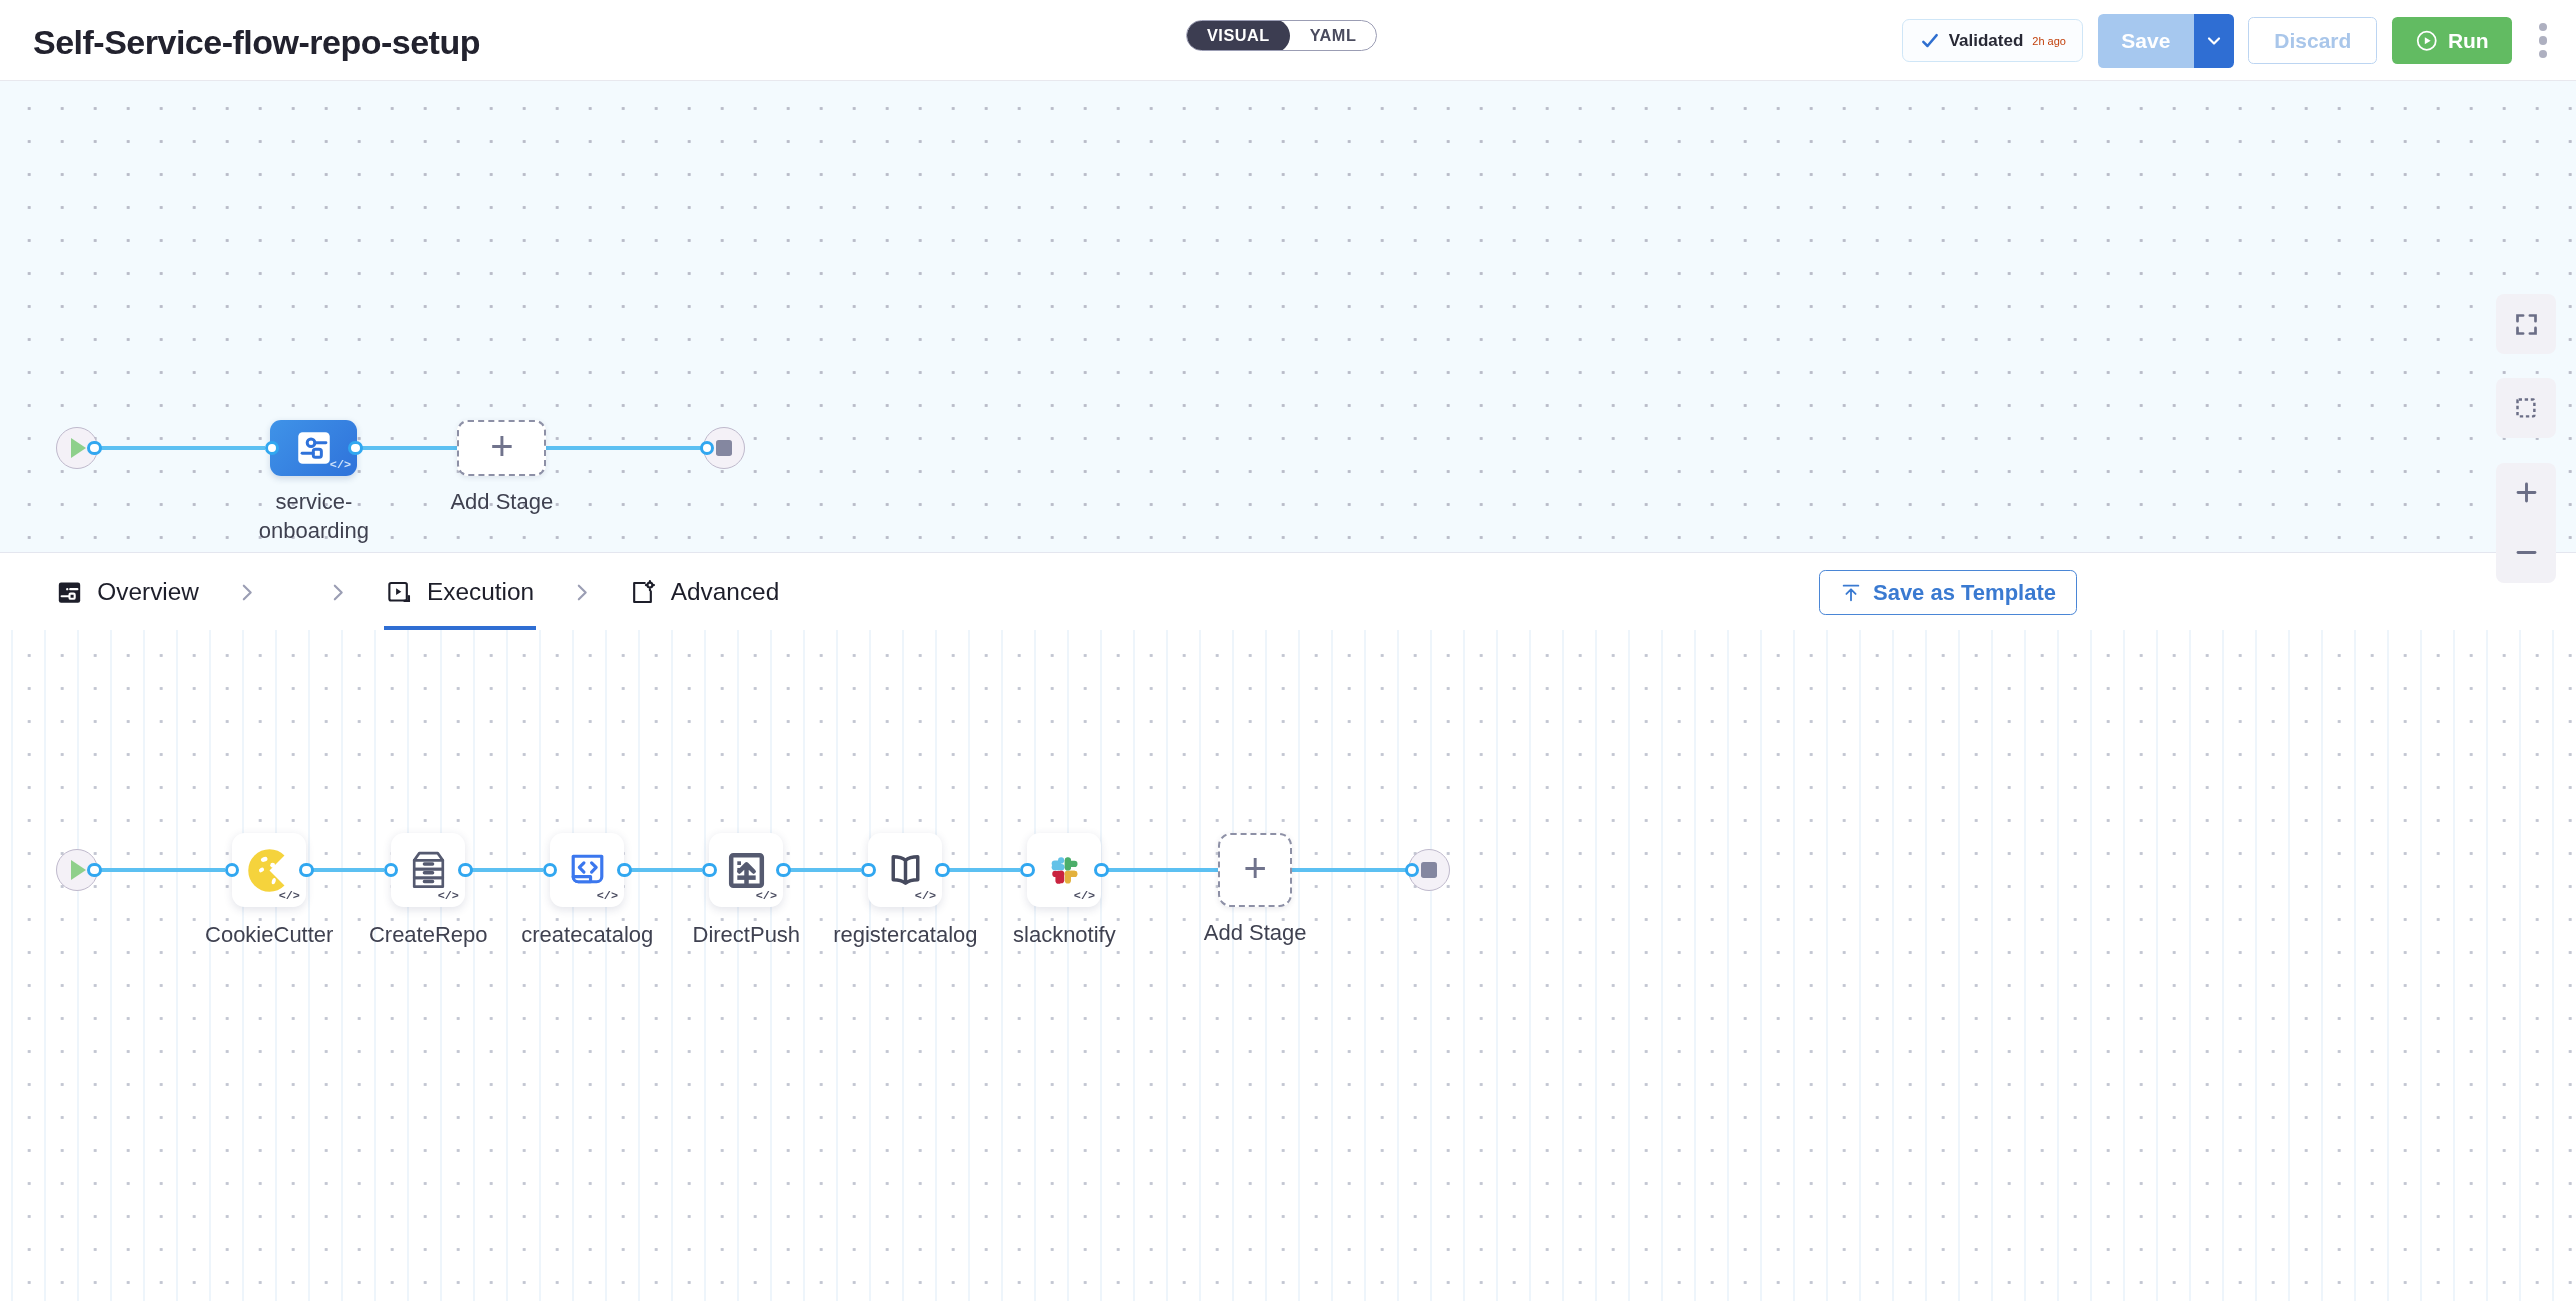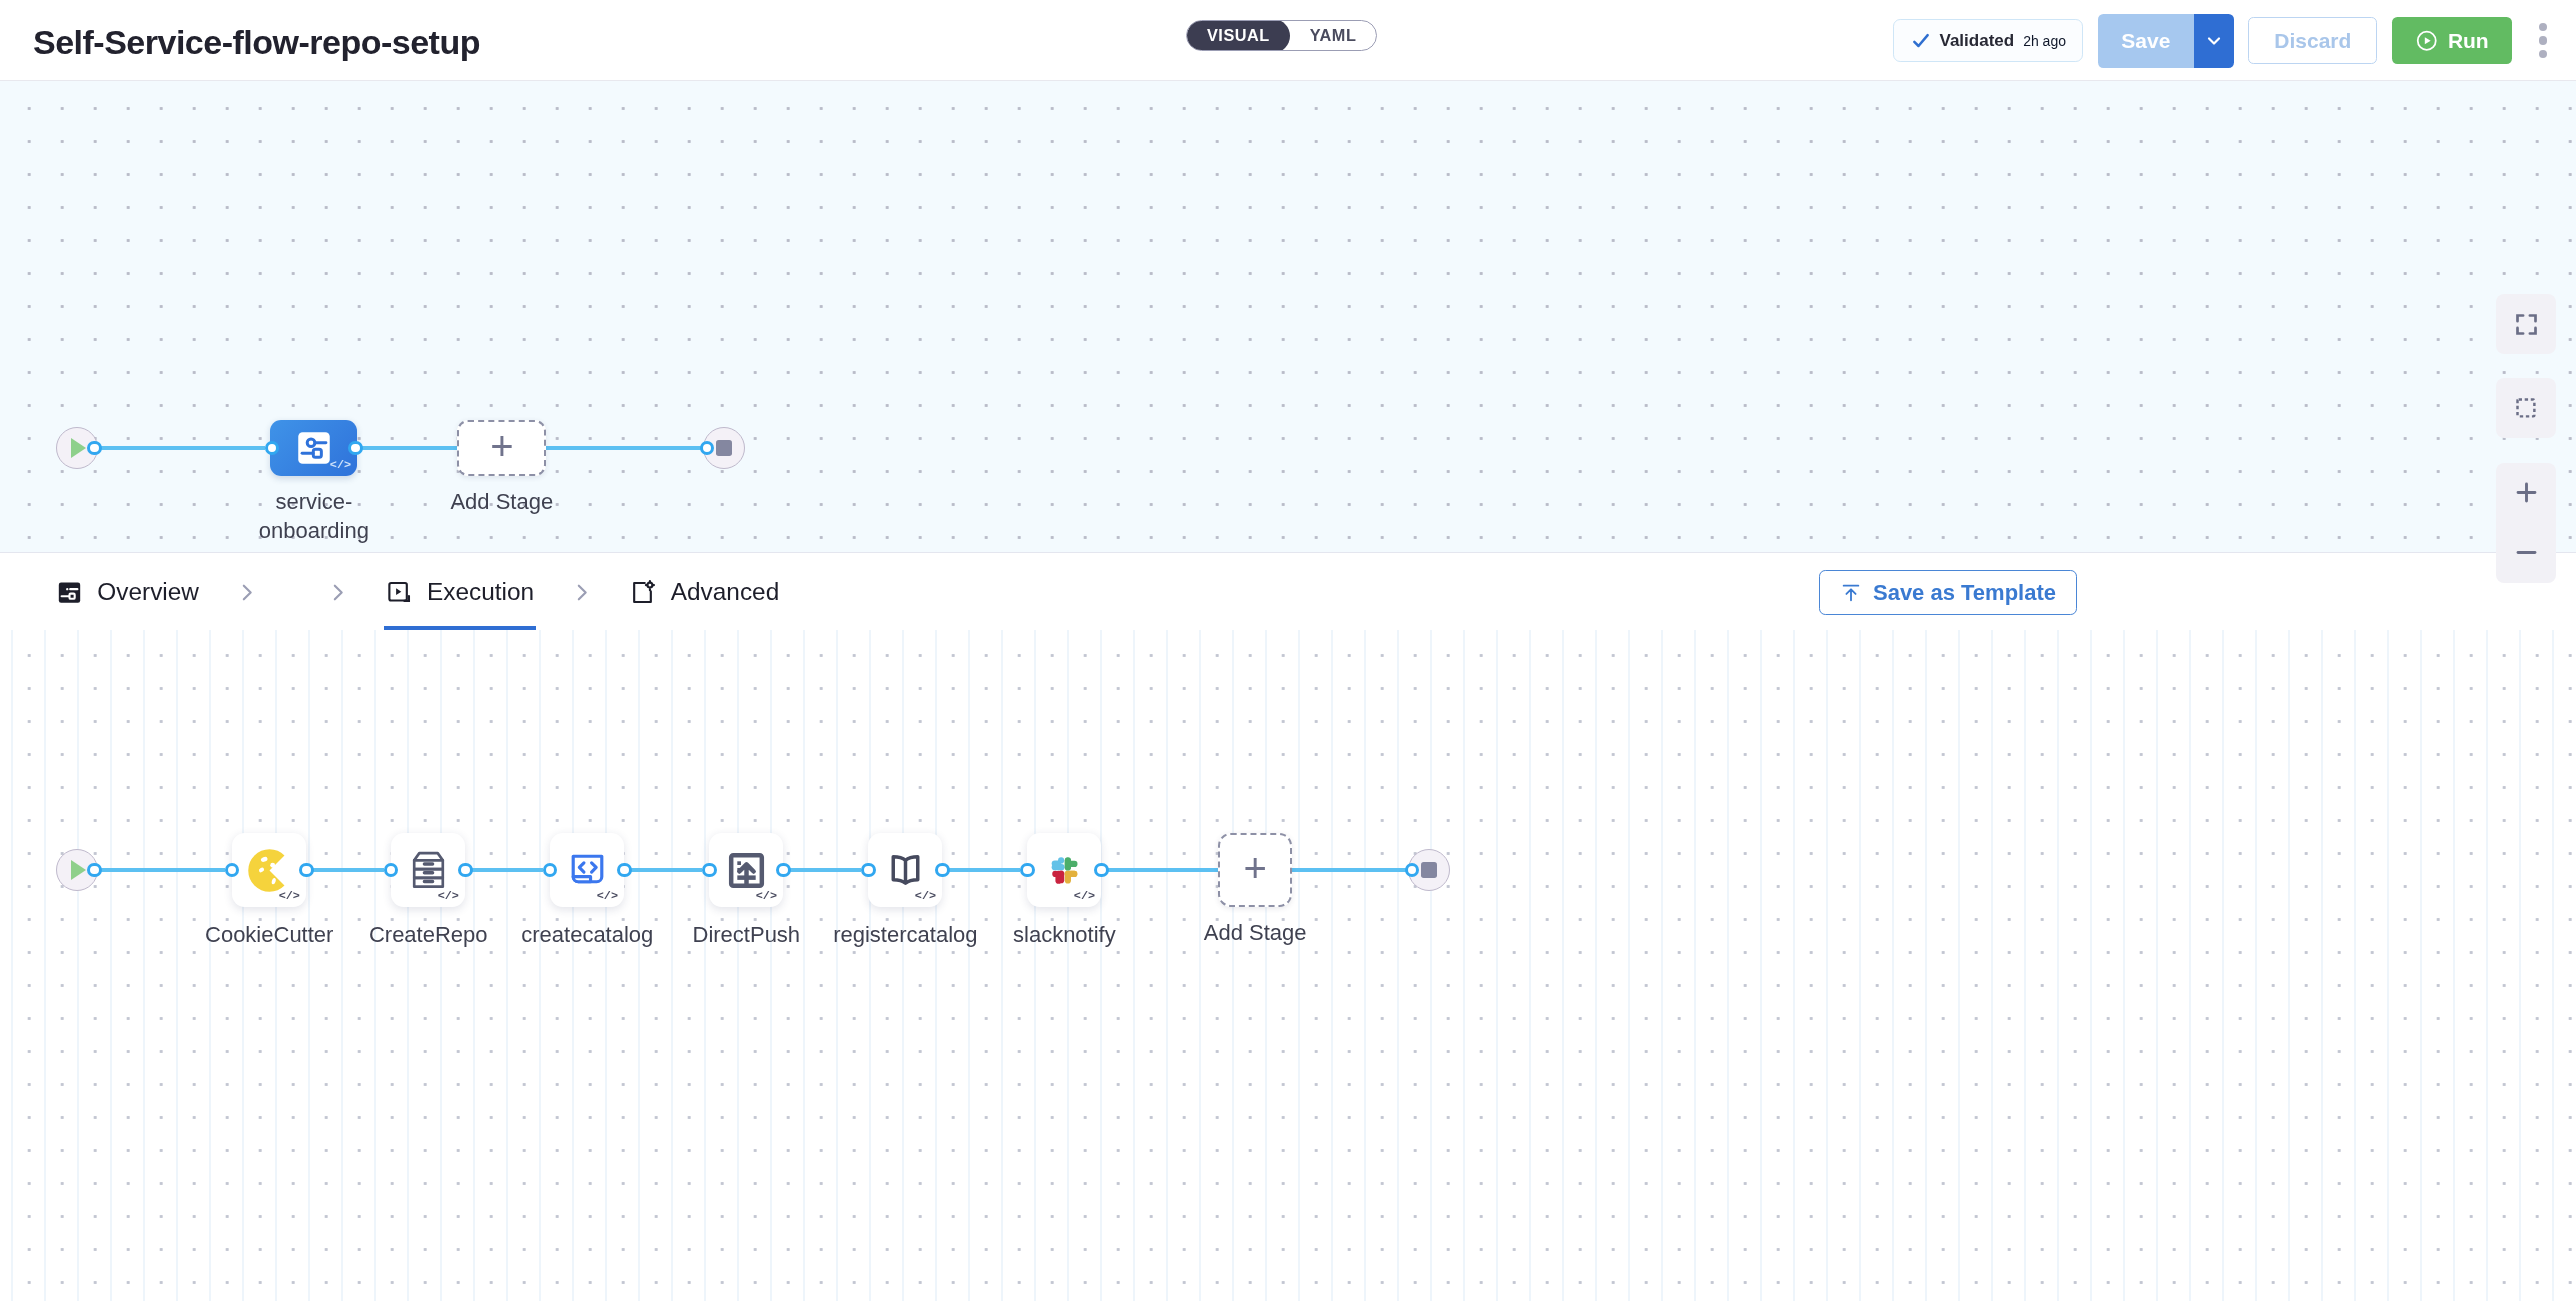--- a/index.html
+++ b/index.html
@@ -44,21 +44,21 @@
     position:absolute; right:16.3px; top:0; height:81px;
     display:flex; align-items:center; gap:14.5px;
   }
   .validated-chip {
     display:flex; align-items:center; gap:9px;
     border:0.9px solid #cfe6f7; border-radius:7.2px; background:#fbfdff;
     height:43px; padding:0 16.3px;
   }
   .check-ic { width:20px; height:20px; color:#2f6fd0; }
   .validated-label { font-size:17px; font-weight:700; color:#282935; }
-  .validated-time { font-size:14px; color:#0f172a; }
+  .validated-time { font-size:11px; color:#c2410c; }
 
   .save-group { display:flex; height:54px; border-radius:5.4px; overflow:hidden; }
   .save-main {
     background:#a6c8ef; color:#ffffff; font-size:21px; font-weight:700;
     display:flex; align-items:center; padding:0 23.5px;
   }
   .save-caret {
     background:#2f6ed3; color:#fff; width:40px; display:flex;
     align-items:center; justify-content:center;
   }

